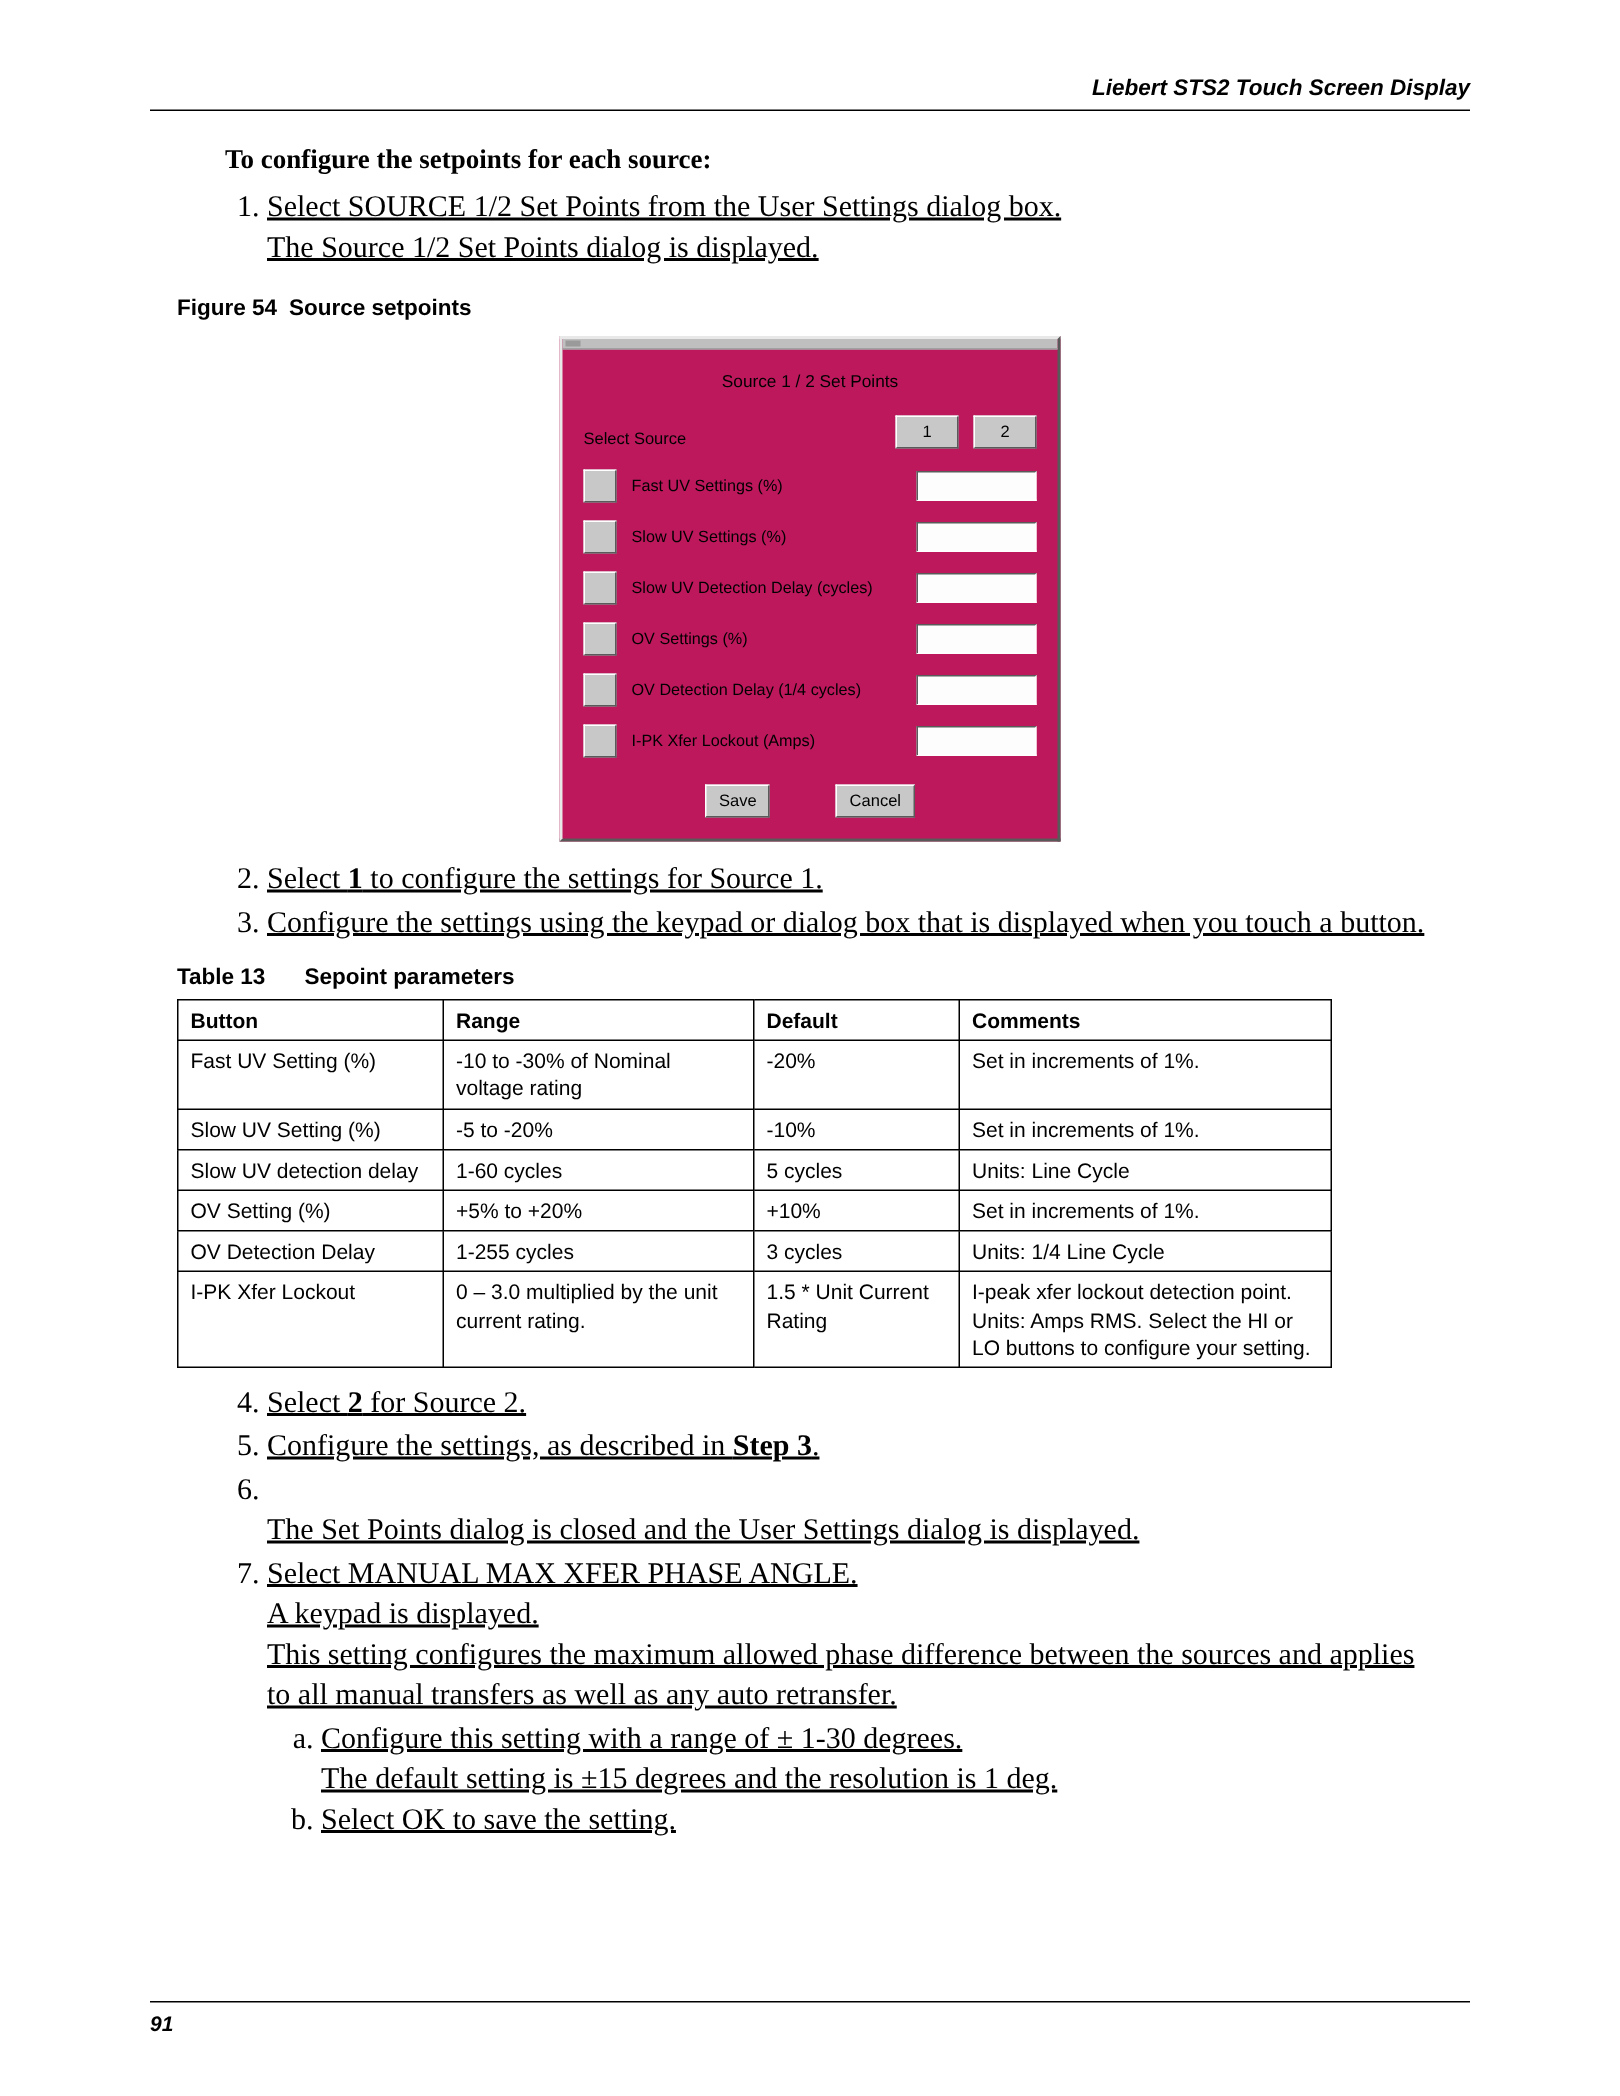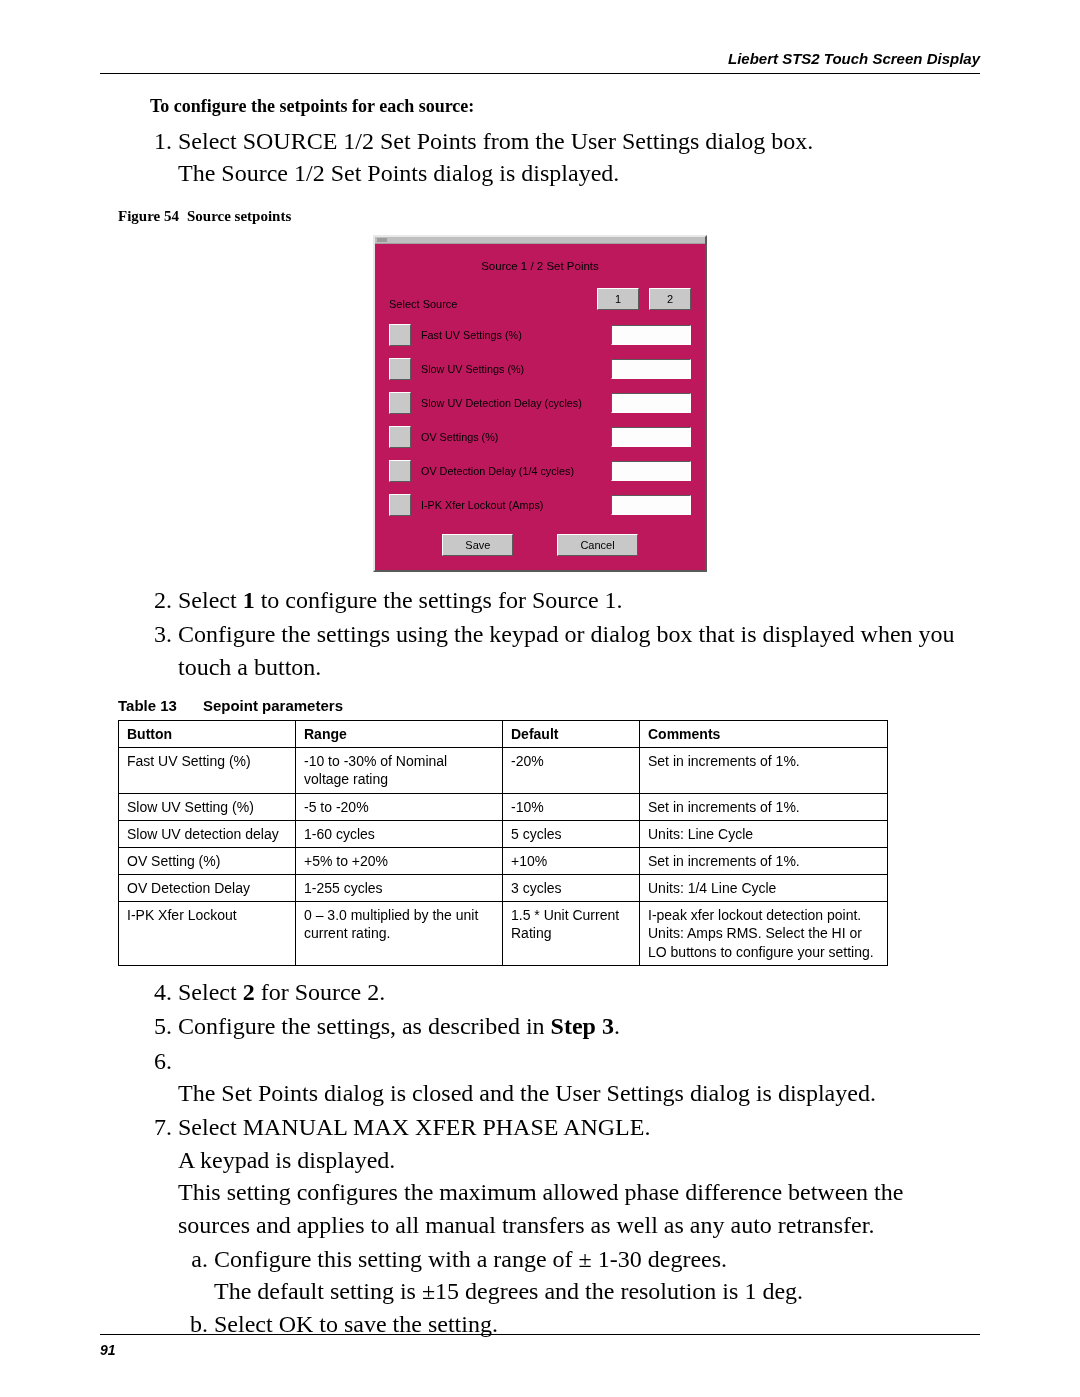--- a/index.html
+++ b/index.html
@@ -32,31 +32,32 @@
   }
   .section-title {
     font-weight: bold;
     font-size: 18px;
     margin: 0 15px 8px 50px;
     font-family: "Times New Roman", Times, serif;
   }
   ol.steps {
     margin: 0 20px 0 50px;
     padding-left: 28px;
-    font-size: 24px;
+    font-size: 20px;
     line-height: 1.35;
+    text-decoration: underline;
   }
   ol.steps > li { margin-bottom: 2px; }
   ol.sub {
     list-style-type: lower-alpha;
     margin: 2px 0 2px 18px;
     padding-left: 18px;
   }
   .fig-caption {
-    font-family: Liberation Serif, serif;
+    font-family: Liberation Sans, sans-serif;
     font-weight: bold;
     font-size: 15px;
     margin: 18px 0 10px 18px;
   }
   .fig-gap { display: inline-block; width: 8px; }
   .tbl-caption {
     font-family: Arial, Helvetica, sans-serif;
     font-weight: bold;
     font-size: 15px;
     margin: 14px 0 6px 18px;
@@ -122,21 +123,21 @@
     border-top: 1.5px solid #5a5a5a; border-left: 1.5px solid #5a5a5a;
     border-right: 1.5px solid #fff; border-bottom: 1.5px solid #fff;
   }
   .dlg-btn-row {
     display: flex; justify-content: center; gap: 44px; margin-top: 18px;
   }
   .raised-btn {
     background: #c8c8c8;
     border-top: 1px solid #fff; border-left: 1px solid #fff;
     border-right: 1px solid #5a5a5a; border-bottom: 1px solid #5a5a5a;
-    padding: 4px 22px;
+    padding: 4px 8px;
     font-size: 11px;
   }
 
   
   table.setpt {
     border-collapse: collapse;
     width: 770px;
     margin-left: 18px;
     font-family: Arial, Helvetica, sans-serif;
     font-size: 14px;

